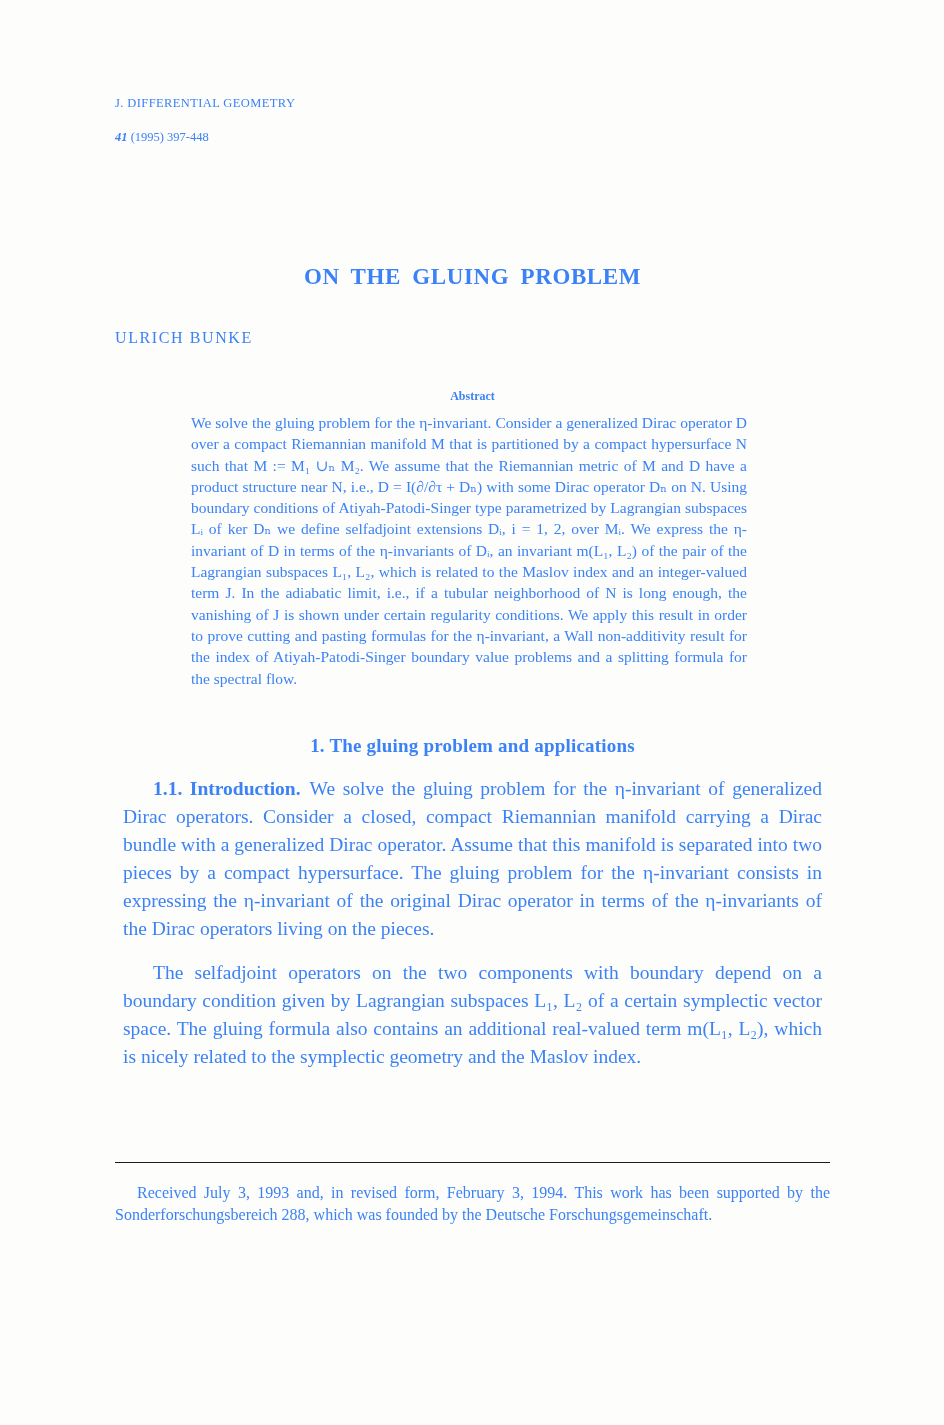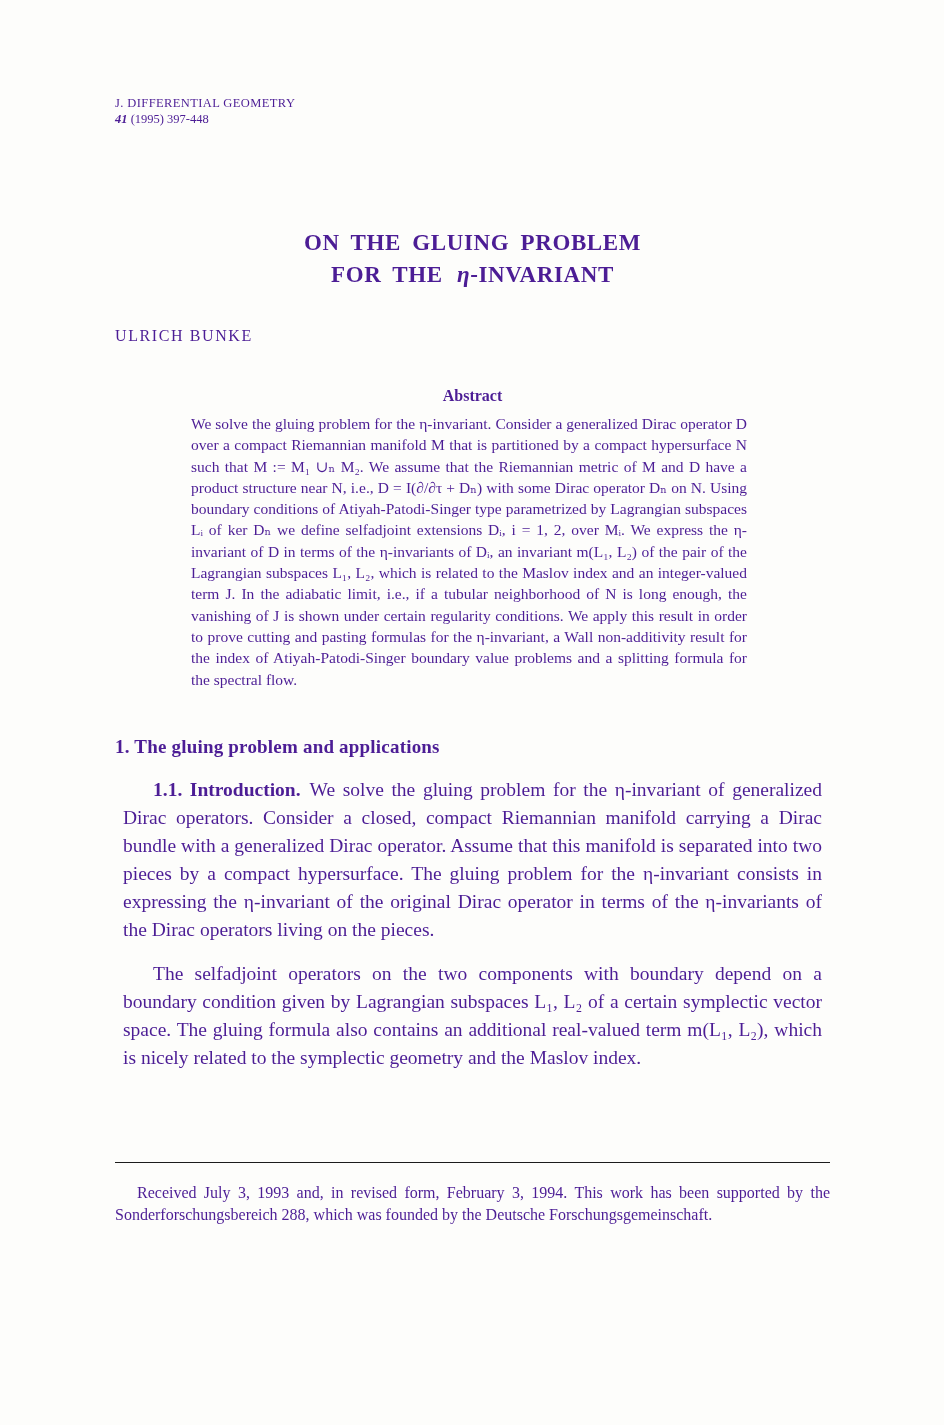--- a/index.html
+++ b/index.html
@@ -6,82 +6,84 @@
     margin: 0;
     padding: 0;
     background: #ffffff;
   }
   .page {
     position: relative;
     box-sizing: border-box;
     width: 944px;
     height: 1425px;
     background: #fdfdfb;
-    color: #4c1d95;
+    color: #3b82f6;
     font-family: "Liberation Serif", "DejaVu Serif", serif;
     padding: 96px 114px 200px 115px;
     display: flex;
     flex-direction: column;
     overflow: hidden;
   }
   .journal-header {
     line-height: 15px;
   }
   .journal-name {
     font-size: 12.5px;
     letter-spacing: 0.4px;
   }
   .journal-issue {
     font-size: 12.5px;
-    margin-top: 1px;
+    margin-top: 19px;
     font-family: Liberation Serif, serif;
   }
   .journal-issue .vol {
     font-weight: bold;
     font-style: italic;
   }
   .title {
     margin: 100px 0 0 0;
     font-size: 23px;
     font-weight: bold;
     text-align: center;
     line-height: 32px;
     letter-spacing: 0.6px;
     word-spacing: 5px;
   }
   .title .title-line {
     display: block;
+    margin-top: 16px;
   }
   .title .eta {
     font-style: italic;
     margin-left: 3px;
   }
   .author {
     margin-top: 36px;
     text-align: left;
     font-size: 16px;
     letter-spacing: 1.6px;
   }
   .abstract {
     margin-top: 42px;
   }
   .abstract-heading {
     text-align: center;
-    font-size: 16px;
+    font-size: 12px;
     font-weight: bold;
   }
   .abstract-body {
     width: 556px;
     margin: 8px 0 0 76px;
     font-size: 15.5px;
     line-height: 21.3px;
     text-align: justify;
   }
   .section-heading {
     margin: 46px 0 0 0;
+    text-align: center;
     font-size: 19px;
     font-weight: bold;
     letter-spacing: 0.2px;
   }
   .body-para {
     margin: 8px;
     font-size: 19.5px;
     line-height: 28px;
     text-align: justify;
   }
@@ -120,21 +122,20 @@
   <header class="journal-header">
     <div class="journal-name">J. DIFFERENTIAL GEOMETRY</div>
     <div class="journal-issue">
       <span class="vol">41</span>
       <span>(1995) 397-448</span>
     </div>
   </header>
 
   <h1 class="title">
     <span class="title-line">ON THE GLUING PROBLEM</span>
-    <span class="title-line"><span>FOR THE </span><i class="eta">η</i><span>-INVARIANT</span></span>
   </h1>
 
   <div class="author">ULRICH BUNKE</div>
 
   <section class="abstract">
     <div class="abstract-heading">Abstract</div>
     <p class="abstract-body">We solve the gluing problem for the η-invariant. Consider a generalized Dirac operator D over a compact Riemannian manifold M that is partitioned by a compact hypersurface N such that M := M₁ ∪ₙ M₂. We assume that the Riemannian metric of M and D have a product structure near N, i.e., D = I(∂/∂τ + Dₙ) with some Dirac operator Dₙ on N. Using boundary conditions of Atiyah-Patodi-Singer type parametrized by Lagrangian subspaces Lᵢ of ker Dₙ we define selfadjoint extensions Dᵢ, i = 1, 2, over Mᵢ. We express the η-invariant of D in terms of the η-invariants of Dᵢ, an invariant m(L₁, L₂) of the pair of the Lagrangian subspaces L₁, L₂, which is related to the Maslov index and an integer-valued term J. In the adiabatic limit, i.e., if a tubular neighborhood of N is long enough, the vanishing of J is shown under certain regularity conditions. We apply this result in order to prove cutting and pasting formulas for the η-invariant, a Wall non-additivity result for the index of Atiyah-Patodi-Singer boundary value problems and a splitting formula for the spectral flow.</p>
   </section>
 
   <h2 class="section-heading">1.  The gluing problem and applications</h2>

